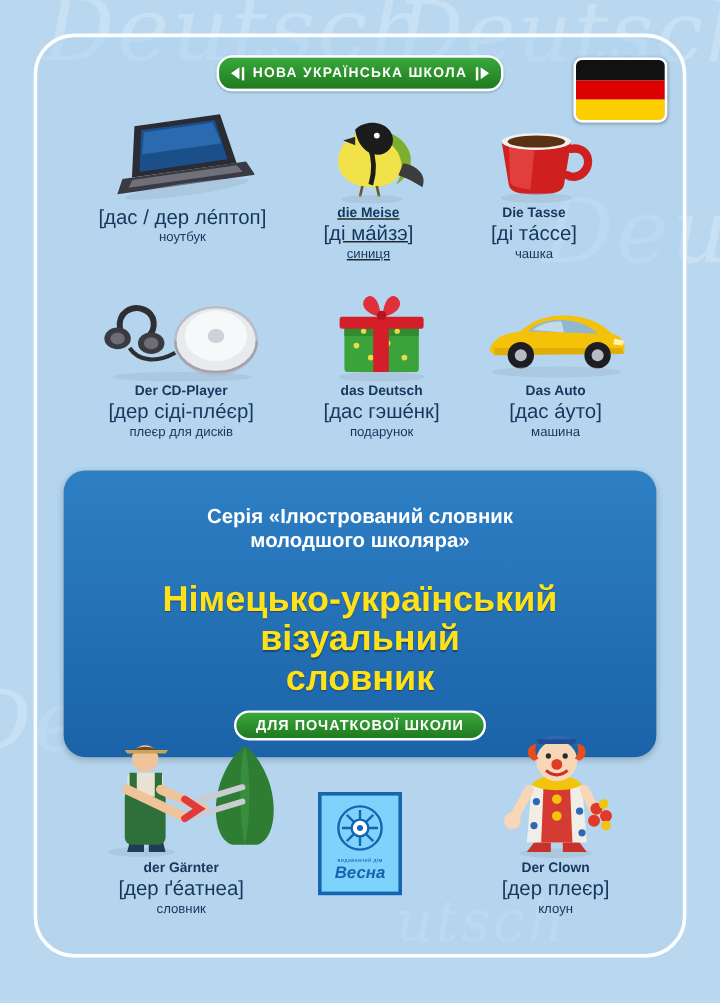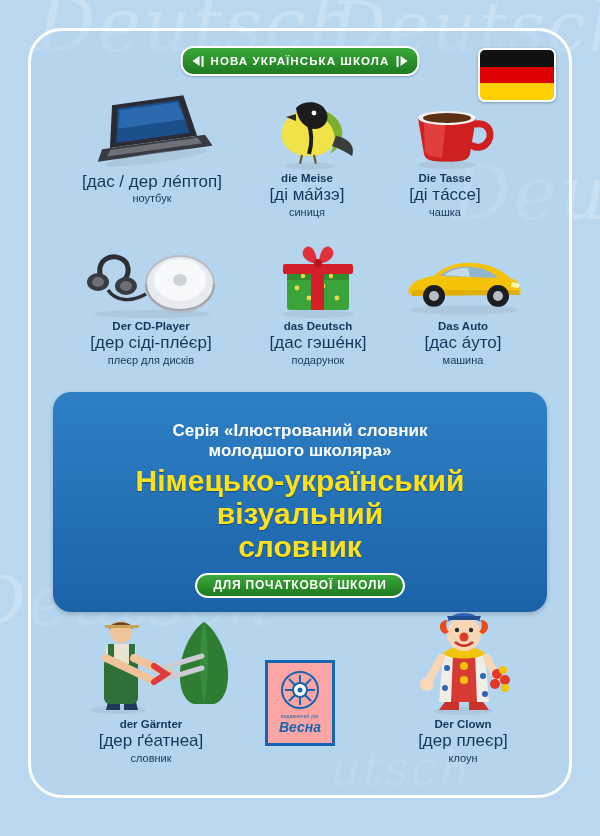--- a/index.html
+++ b/index.html
@@ -144,21 +144,21 @@
     color: #ffffff;
     font-size: 17px;
     font-weight: bold;
     line-height: 1.18;
   }
   .maintitle {
     color: #ffe11a;
     font-size: 30px;
     font-weight: bold;
     line-height: 1.1;
-    margin-top: 3px;
+    margin-top: 22px;
     text-shadow: 0 1px 1px rgba(0,0,0,.35);
   }
   .subchip {
     margin: 10px auto 0;
     display: inline-block;
     background: linear-gradient(#3aa83a, #1f7a1f);
     border: 2px solid #ffffff;
     border-radius: 13px;
     color: #ffffff;
     font-size: 12px;
@@ -168,21 +168,21 @@
   }
 
   
   .logo {
     position: absolute;
     left: 50%;
     transform: translateX(-50%);
     top: 660px;
     width: 70px;
     height: 86px;
-    background: #fca5a5;
+    background: #7dd3fc;
     border: 3px solid #1565b0;
     display: flex;
     flex-direction: column;
     align-items: center;
     justify-content: flex-start;
     padding-top: 7px;
     box-sizing: border-box;
   }
   .logo .mark {
     width: 40px; height: 40px;
@@ -244,21 +244,21 @@
         <ellipse cx="60" cy="66" rx="52" ry="5" fill="#9fb9cf" opacity=".45"></ellipse>
       </g>
     </svg>
   </div>
   <div class="cap">
     <div class="tr">[дас / дер лéптоп]</div>
     <div class="ua">ноутбук</div>
   </div>
 </div>
 
-<div class="item" style="left:232px; top:92px; width:150px;">
+<div class="item" style="left:232px; top:92px; width:150px;text-decoration:underline;">
   <div class="art">
     <svg width="110" height="78" viewBox="0 0 110 78">
       <path d="M30 46 C28 30 40 18 56 18 C72 18 82 28 84 40 C86 54 74 64 58 64 C44 64 32 58 30 46 Z" fill="#f2e24a"></path>
       <path d="M52 18 C66 14 82 20 88 32 C94 44 88 56 78 62 C86 50 84 34 70 26 Z" fill="#7fae2e"></path>
       <path d="M44 16 C52 8 66 9 72 16 C78 23 76 32 68 36 C58 40 46 32 44 16 Z" fill="#1c1c1c"></path>
       <circle cx="62" cy="21" r="2.4" fill="#ffffff"></circle>
       <path d="M44 22 L34 25 L44 29 Z" fill="#2a2a2a"></path>
       <path d="M56 30 C60 40 60 52 57 62" stroke="#1c1c1c" stroke-width="4" fill="none"></path>
       <path d="M84 44 C96 46 104 54 100 64 C94 60 86 56 80 54 Z" fill="#3c3c3c"></path>
       <path d="M50 63 L48 72 M62 63 L64 72" stroke="#6a5a20" stroke-width="2.2"></path>

